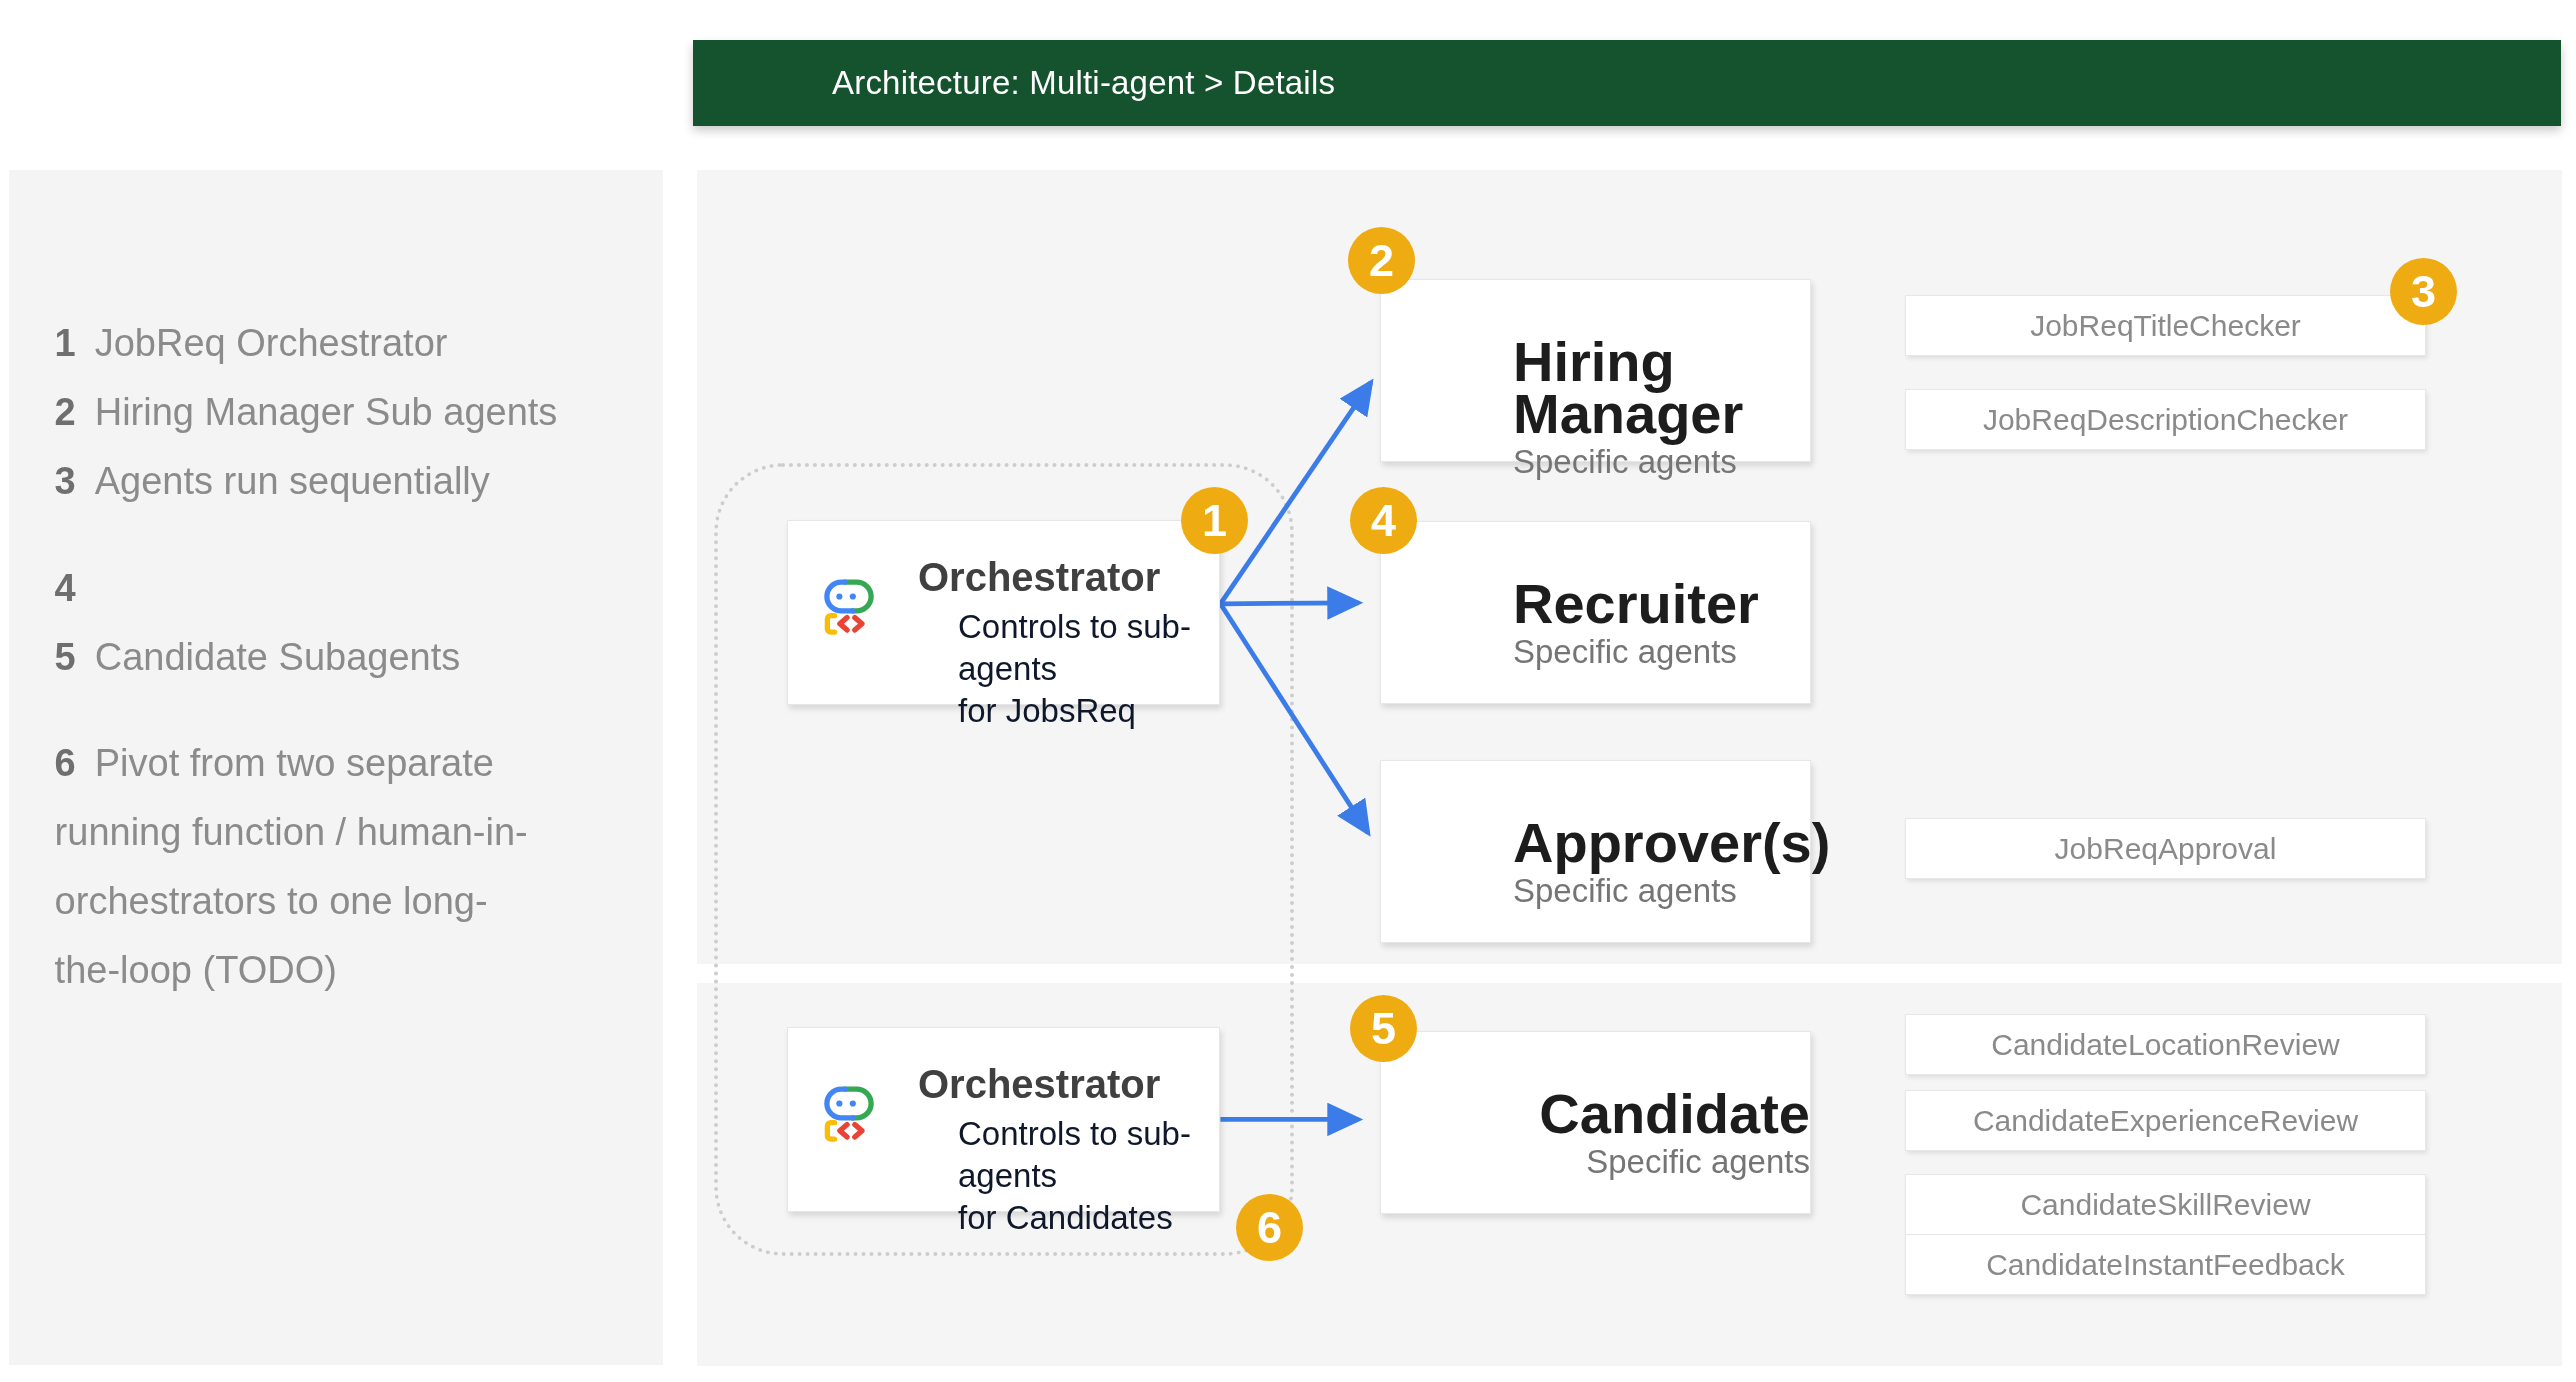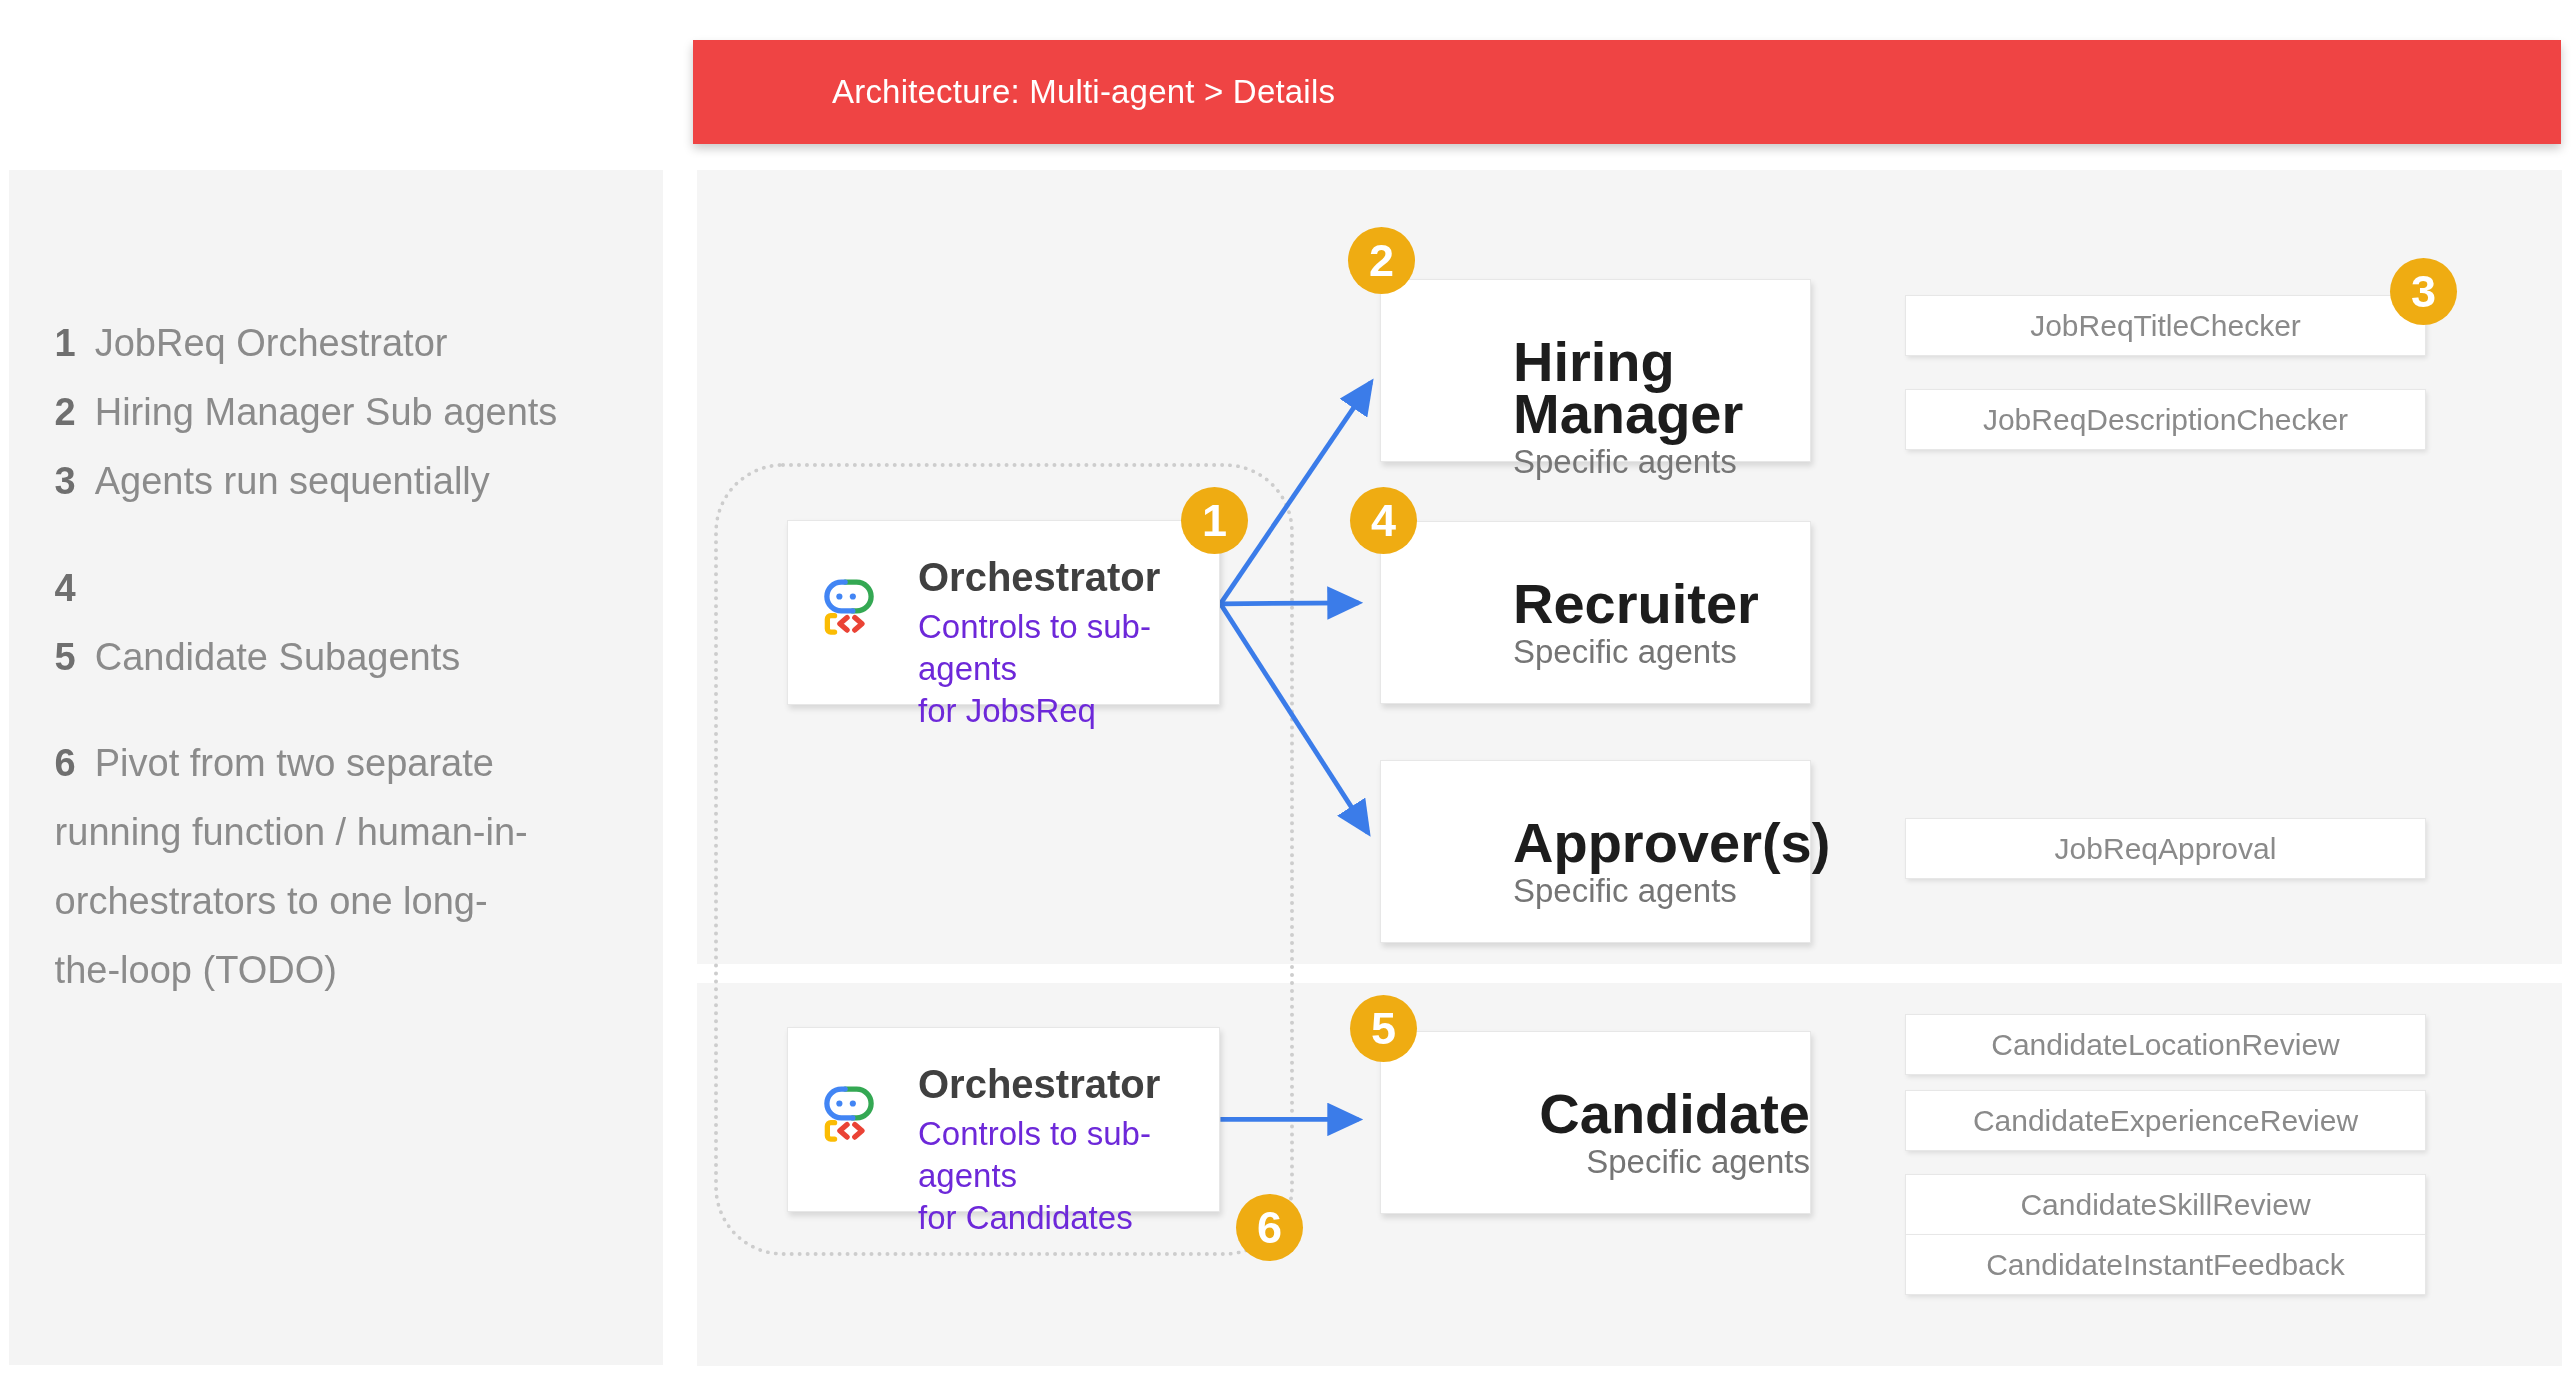--- a/index.html
+++ b/index.html
@@ -4,22 +4,22 @@
 <style>
   html,body{margin:0;padding:0;background:#ffffff;}
   body{
     position:relative;
     width:2576px;height:1382px;
     font-family:"Liberation Sans","DejaVu Sans",sans-serif;
     overflow:hidden;
   }
   
   .header-bar{
-    position:absolute;left:693px;top:40px;width:1868px;height:104px;
-    background:#ef4444;
+    position:absolute;left:693px;top:40px;width:1868px;height:86px;
+    background:#14532d;
     box-shadow:0 4.8px 9.6px rgba(0,0,0,.22);
     display:flex;align-items:center;
   }
   .header-bar .title{
     margin-left:139px;color:#ffffff;font-size:33px;letter-spacing:0.2px;
   }
   
   .sidebar{
     position:absolute;left:8.6px;top:170px;width:654px;height:1195px;
     background:#f4f4f4;
@@ -44,21 +44,21 @@
   .card{
     position:absolute;background:#ffffff;border:1px solid #e7e7e7;
     box-sizing:border-box;box-shadow:1.9px 3.8px 5.8px rgba(0,0,0,.12);
   }
   .orch{left:787px;width:433px;height:185px;display:flex;padding:33px 0 0 36px;}
   .orch.jobsreq{top:520px;}
   .orch.candidates{top:1027px;}
   .orch .icon{width:50px;height:58px;margin-top:25px;flex:0 0 auto;}
   .orch .txt{margin-left:44px;}
   .orch .t{font-size:40px;font-weight:bold;color:#404040;line-height:46px;}
-  .orch .d{font-size:33px;color:#6d28d9;line-height:42px;margin-top:5.8px;}
+  .orch .d{font-size:33px;color:#0f172a;line-height:42px;margin-top:5.8px;margin-left:40px;}
   .agent{left:1380px;width:431px;height:183px;padding:56px 0 0 132px;}
   .agent .t{font-size:56px;font-weight:bold;color:#1d1d1d;line-height:52px;}
   .agent .d{font-size:33px;color:#757575;line-height:44px;}
   .agent.hm{top:279px;}
   .agent.rec{top:521px;}
   .agent.app{top:760px;}
   .agent.cand{top:1031px;text-align:right;}
   .tool{
     left:1905px;width:521px;height:61px;
     display:flex;align-items:center;justify-content:center;

